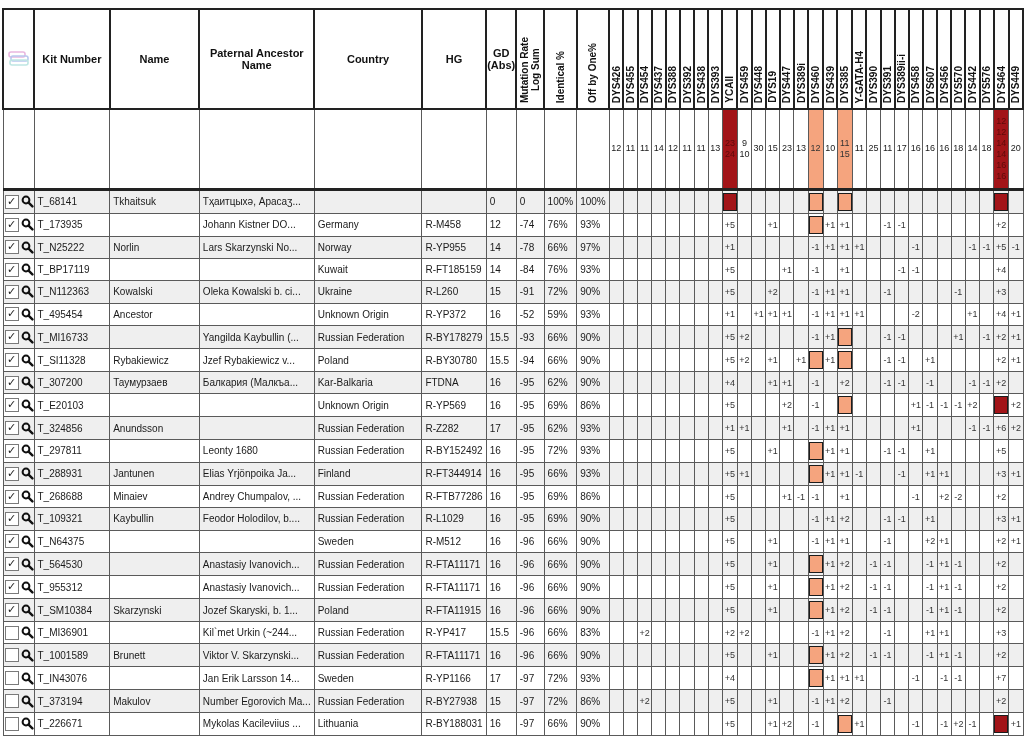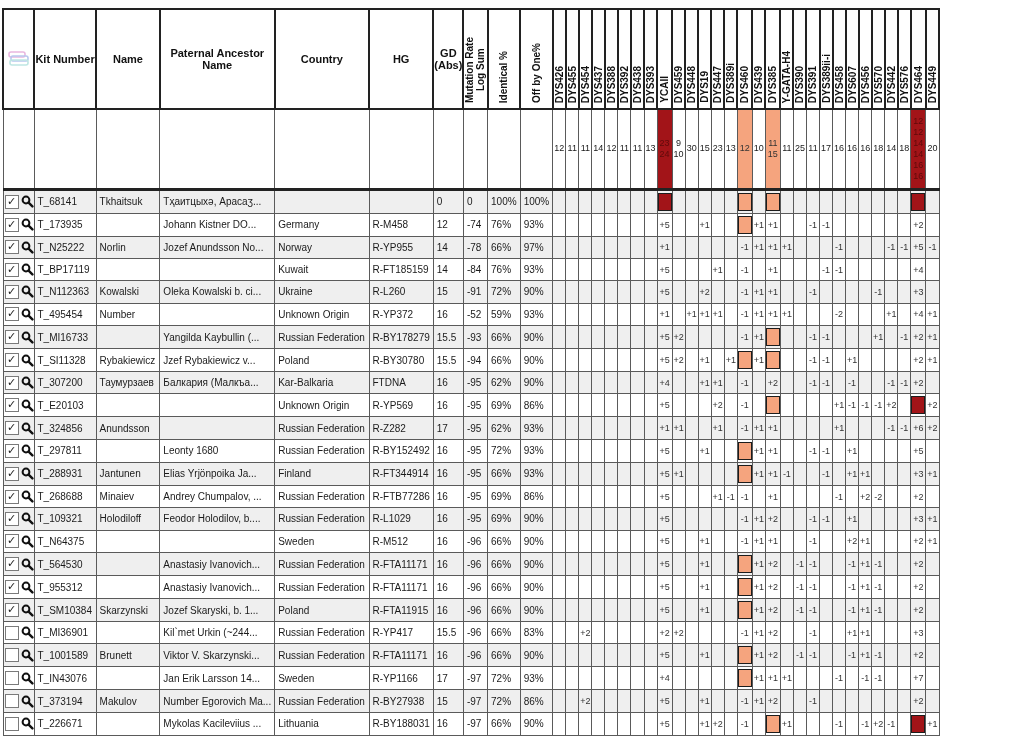--- a/index.html
+++ b/index.html
@@ -1,17 +1,17 @@
 <!DOCTYPE html>
 <html><head>
 <meta charset="utf-8">
 <style>
   html,body{margin:0;padding:0;background:#fff;width:1024px;height:736px;overflow:hidden;
     font-family:"Liberation Sans", sans-serif;}
-  #wrap{position:relative;width:940px;height:736px;overflow:hidden;}
+  #wrap{position:relative;width:1024px;height:736px;overflow:hidden;}
   table{border-collapse:collapse;table-layout:fixed;margin:8px 0 0 2px;}
   th,td{overflow:hidden;white-space:nowrap;box-sizing:border-box;padding:0;}
   thead th{border:2px solid #222;background:#fff;font-size:11px;color:#111;font-weight:bold;}
   th.hcol{white-space:pre-line;text-align:center;}
   th.vert{vertical-align:bottom;}
   th.vert .vt{writing-mode:vertical-rl;transform:rotate(180deg);white-space:pre-line;
     font-size:10px;line-height:11px;padding:3px 0 3px 0;display:inline-block;}
   td{border:1px solid #5a5a5a;font-size:10px;color:#1a1a1a;}
   tr.query td{border-bottom:3px solid #222;background:#fff;}
   tr.query td.q{text-align:center;font-size:9px;line-height:11px;white-space:pre-line;
@@ -295,21 +295,21 @@
               <span class="mag">
                 <svg width="13" height="13" viewBox="0 0 13 13" style="display:block;">
                   <circle cx="5" cy="5" r="3.4" fill="none" stroke="#111" stroke-width="2"></circle>
                   <line x1="7.6" y1="7.6" x2="11.4" y2="11.4" stroke="#111" stroke-width="2.4" stroke-linecap="round"></line>
                 </svg>
               </span>
             </div>
           </td>
           <td class="txt">T_N25222</td>
           <td class="txt">Norlin</td>
-          <td class="txt">Jozef Anundsson No...</td>
+          <td class="txt">Lars Skarzynski No...</td>
           <td class="txt">Norway</td>
           <td class="txt">R-YP955</td>
           <td class="txt">14</td>
           <td class="txt">-78</td>
           <td class="txt">66%</td>
           <td class="txt">97%</td>
           <td class="m"></td>
           <td class="m"></td>
           <td class="m"></td>
           <td class="m"></td>
@@ -447,21 +447,21 @@
               <div class="cb">✓</div>
               <span class="mag">
                 <svg width="13" height="13" viewBox="0 0 13 13" style="display:block;">
                   <circle cx="5" cy="5" r="3.4" fill="none" stroke="#111" stroke-width="2"></circle>
                   <line x1="7.6" y1="7.6" x2="11.4" y2="11.4" stroke="#111" stroke-width="2.4" stroke-linecap="round"></line>
                 </svg>
               </span>
             </div>
           </td>
           <td class="txt">T_495454</td>
-          <td class="txt">Number</td>
+          <td class="txt">Ancestor</td>
           <td class="txt"></td>
           <td class="txt">Unknown Origin</td>
           <td class="txt">R-YP372</td>
           <td class="txt">16</td>
           <td class="txt">-52</td>
           <td class="txt">59%</td>
           <td class="txt">93%</td>
           <td class="m"></td>
           <td class="m"></td>
           <td class="m"></td>
@@ -920,21 +920,21 @@
               <div class="cb">✓</div>
               <span class="mag">
                 <svg width="13" height="13" viewBox="0 0 13 13" style="display:block;">
                   <circle cx="5" cy="5" r="3.4" fill="none" stroke="#111" stroke-width="2"></circle>
                   <line x1="7.6" y1="7.6" x2="11.4" y2="11.4" stroke="#111" stroke-width="2.4" stroke-linecap="round"></line>
                 </svg>
               </span>
             </div>
           </td>
           <td class="txt">T_109321</td>
-          <td class="txt">Holodiloff</td>
+          <td class="txt">Kaybullin</td>
           <td class="txt">Feodor Holodilov, b....</td>
           <td class="txt">Russian Federation</td>
           <td class="txt">R-L1029</td>
           <td class="txt">16</td>
           <td class="txt">-95</td>
           <td class="txt">69%</td>
           <td class="txt">90%</td>
           <td class="m"></td>
           <td class="m"></td>
           <td class="m"></td>

